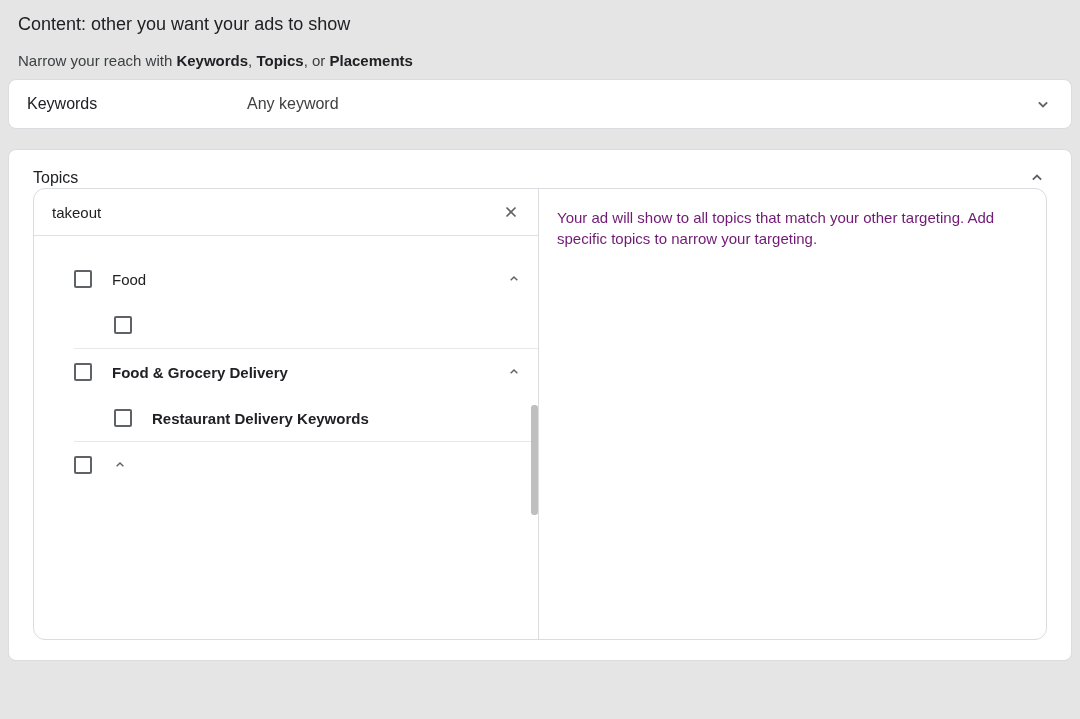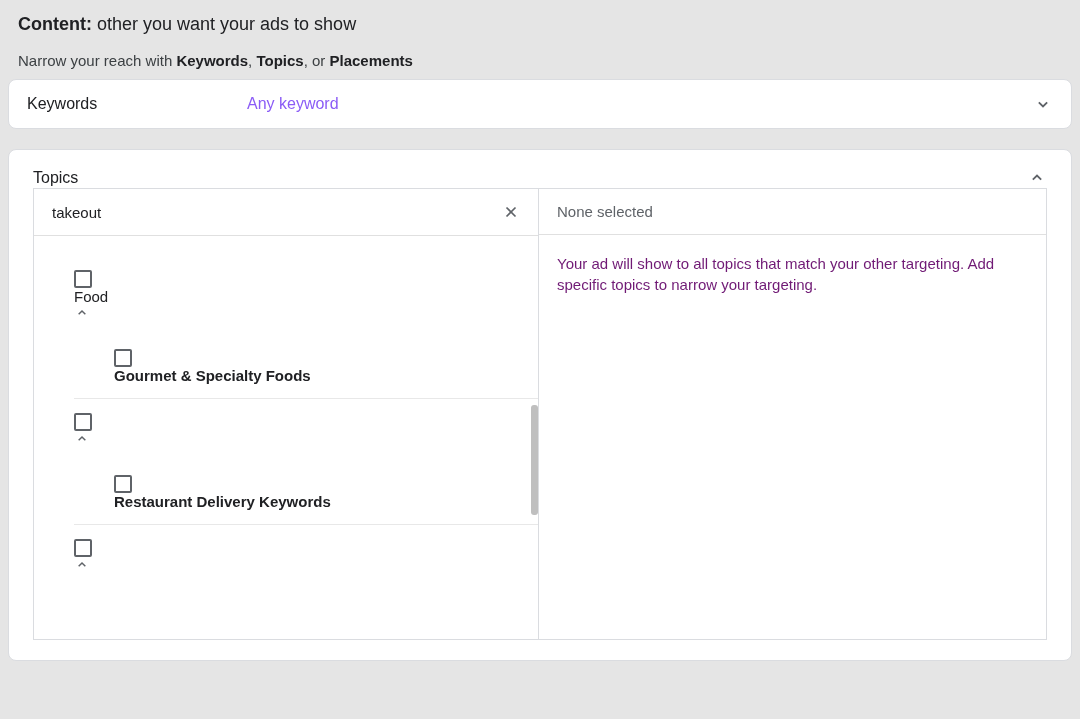--- a/index.html
+++ b/index.html
@@ -1,58 +1,58 @@
 <!DOCTYPE html>
 <html><head>
 <meta charset="utf-8">
 <style>
   * { box-sizing: border-box; margin: 0; padding: 0; font-family: Arial, "Helvetica Neue", Helvetica, sans-serif; }
   body { background: #e5e5e5; width: 1080px; height: 719px; padding: 8px 8px; color: #202124; }
   .header { padding: 6px 10px 10px 10px; }
   .header .title { font-size: 18px; }
-  .header .title .strong { font-weight: 700; }
+  .header .title .strong { font-weight: 400; }
   .header .subtitle { font-size: 15px; color: #3c4043; margin-top: 17px; }
   .header .subtitle .strong { font-weight: 700; color: #202124; }
 
   .card {
     background: #fff;
     border: 1px solid #dadce0;
     border-radius: 8px;
     margin-bottom: 20px;
   }
 
   .keywords-card { display: flex; align-items: center; padding: 14px 18px; }
   .keywords-card .label { font-size: 16px; color: #202124; width: 220px; }
-  .keywords-card .value { font-size: 16px; color: #8b5cf6; flex: 1; }
+  .keywords-card .value { font-size: 16px; color: #404040; flex: 1; }
   .keywords-card .chev { width: 20px; height: 20px; color: #5f6368; }
 
   .topics-card { padding: 0; }
   .topics-head { display: flex; align-items: center; padding: 18px 24px 0 24px; }
   .topics-head .label { font-size: 16px; flex: 1; }
   .topics-desc { padding: 6px 24px 16px 24px; font-size: 15px; color: #5f6368; display: flex; align-items: center; gap: 8px; margin-top: 10px; }
   .help-icon { display:inline-flex; width:18px; height:18px; border:1.6px solid #5f6368; border-radius:50%; align-items:center; justify-content:center; font-size:12px; color:#5f6368; }
 
   .panel {
     margin: 0 24px 20px 24px;
     border: 1px solid #dadce0;
-    border-radius: 0;
+    border-radius: 12px;
     display: flex;
     height: 452px;
     overflow: hidden;
   }
   .panel-left { width: 505px; border-right: 1px solid #dadce0; display:flex; flex-direction:column; position:relative; }
   .panel-right { flex: 1; }
 
   .search-row { display:flex; align-items:center; padding: 14px 18px; border-bottom: 1px solid #e0e0e0; }
   .search-row input { flex:1; border:none; outline:none; font-size:15px; color:#202124; }
   .x-icon { width:18px; height:18px; color:#5f6368; cursor:pointer; }
 
   .tree { overflow-y:auto; padding: 0 0 0 0; position:relative; }
   .tree-inner { padding: 20px 0 10px 40px; }
-  .row { display:flex; align-items:flex-start; padding: 14px 0; border-top:1px solid #e8e8e8;flex-direction:column; }
+  .row { display:flex; align-items:center; padding: 14px 0; border-top:1px solid #e8e8e8; }
   .row.first-row { border-top: none; }
   .row .cb { width:18px; height:18px; border:2px solid #5f6368; border-radius:2px; margin-right:20px; flex-shrink:0; cursor:pointer; }
   .row .lbl { flex:1; font-size:15px; color:#202124; }
   .row .lbl.bold { font-weight:700; }
   .row .chev-sm { width:16px; height:16px; color:#5f6368; margin-right:16px; }
   .child { margin-left: 40px; border-top:none; }
   .child-group { border-top:1px solid #e8e8e8; }
   .child .lbl { font-weight:700; }
 
   .sel-head { padding: 14px 18px; border-bottom: 1px solid #e0e0e0; font-size:15px; color:#5f6368; }
@@ -104,25 +104,25 @@
           <div class="row first-row">
             <span class="cb"></span>
             <span class="lbl">Food</span>
             <svg class="chev-sm" viewBox="0 0 24 24">
                 <path d="M7 14l5-5 5 5" fill="none" stroke="currentColor" stroke-width="2.2"></path>
               </svg>
           </div>
 
           <div class="row child">
             <span class="cb"></span>
-            <span class="lbl bold">Gourmet &amp; Specialty Foods</span>
           </div>
 
           <div class="row child-group">
             <span class="cb"></span>
+            <span class="lbl bold">Food &amp; Grocery Delivery</span>
             <svg class="chev-sm" viewBox="0 0 24 24">
                 <path d="M7 14l5-5 5 5" fill="none" stroke="currentColor" stroke-width="2.2"></path>
               </svg>
           </div>
 
           <div class="row child">
             <span class="cb"></span>
             <span class="lbl bold">Restaurant Delivery Keywords</span>
           </div>
 
@@ -132,17 +132,16 @@
                 <path d="M7 14l5-5 5 5" fill="none" stroke="currentColor" stroke-width="2.2"></path>
               </svg>
           </div>
 
         </div>
       </div>
       <div class="scroll-thumb"></div>
     </div>
 
     <div class="panel-right">
-      <div class="sel-head">None selected</div>
       <div class="sel-body">Your ad will show to all topics that match your other targeting. Add specific topics to narrow your targeting.</div>
     </div>
   </div>
 </div>
 
 </body></html>

